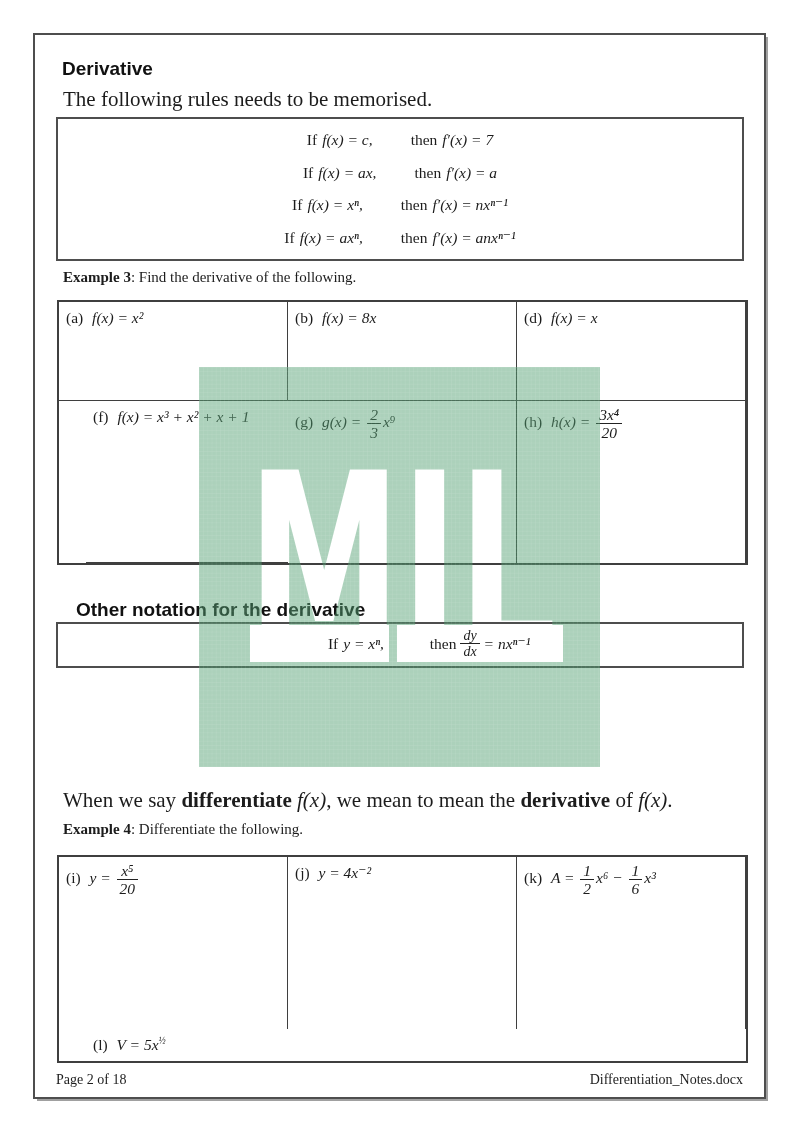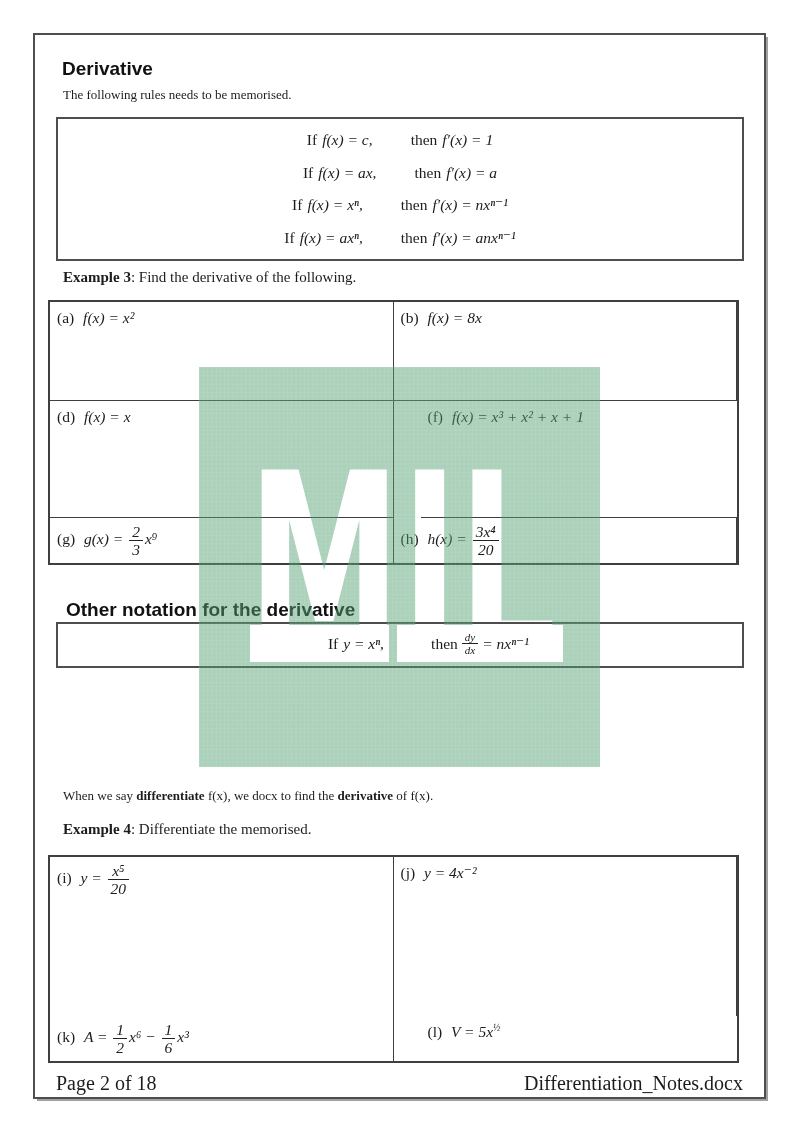--- a/index.html
+++ b/index.html
@@ -16,50 +16,50 @@
     box-shadow:3px 3px 0 -1px #a0a0a0;
     background:transparent;
   }
 
   
   .h-sans{
     font-family:"Liberation Sans","DejaVu Sans",sans-serif;
     font-weight:bold;font-size:19px;color:#111;letter-spacing:0;
   }
   .title{left:62px;top:58px;}
-  .h2{left:66px;top:599px;}
-
-  .bodytext{font-size:13px;}
+  .h2{left:76px;top:599px;}
+
+  .bodytext{font-size:21px;}
   .intro{left:63px;top:87px;}
 
   
   .box{border:2px solid #4e4e4e;background:transparent;}
   .box1{
     left:56px;top:117px;width:684px;height:130px;
     display:flex;flex-direction:column;justify-content:space-around;
     padding:5px 0;
   }
   .rule-line{display:flex;justify-content:center;align-items:baseline;font-size:15.5px;}
   .math{font-style:italic;}
   .up{font-style:normal;}
   .ml4{margin-left:5px;}
   .gapl{margin-left:38px;}
 
   
   .exline{font-size:15px;}
   .ex3{left:63px;top:269px;}
   .ex4{left:63px;top:821px;}
   .bold{font-weight:bold;}
-  .ital{margin-top:7px;}
+  .ital{font-style:italic;margin-top:7px;}
 
   
   .t{
-    position:absolute;left:48px;width:687px;
+    position:absolute;left:57px;width:687px;
     border:2px solid #3f3f3f;
-    display:grid;grid-template-columns:1fr 1fr;
+    display:grid;grid-template-columns:1fr 1fr 1fr;
     background:transparent;
   }
   .t1{top:300px;height:261px;grid-template-rows:99px 1fr;}
   .t2{top:855px;height:204px;grid-template-rows:1fr;}
   .cell{
     border-right:1.5px solid #3f3f3f;
     padding:5px 7px;font-size:15.5px;line-height:1.45;
   }
   .t .cell:nth-child(4n){border-right:none;margin-left:27px;}
   .t1 .cell:nth-child(-n+4){border-bottom:1.5px solid #3f3f3f;}
@@ -75,47 +75,47 @@
   sup.lsup{font-size:9.5px;vertical-align:super;font-style:italic;}
 
   
   .box2{left:56px;top:622px;width:684px;height:42px;}
   .eqpatch{
     position:absolute;top:1px;height:37px;background:#ffffff;z-index:20;
     display:flex;align-items:center;font-size:15.5px;
   }
   .eq1{left:192px;width:134px;justify-content:flex-end;padding-right:5px;}
   .eq2{left:339px;width:166px;justify-content:center;}
-  .eq2 .frac{font-size:11px;margin:0 4px;}
+  .eq2 .frac{font-size:14px;margin:0 4px;}
 
   
   .para{left:63px;top:788px;width:650px;}
 
   
-  .footer{font-size:20px;top:1072px;text-align:right;}
+  .footer{font-size:14px;top:1072px;text-align:right;}
   .f-left{left:56px;}
   .f-right{right:57px;}
 
   
   .watermark{position:absolute;left:199px;top:367px;z-index:10;pointer-events:none;}
 </style>
 </head>
 <body>
 
 <div class="abs frame"></div>
 
 <div class="abs h-sans title">Derivative</div>
 <div class="abs bodytext intro">The following rules needs to be memorised.</div>
 
 <div class="abs box box1">
   <div class="rule-line">
     <span class="up">If</span>
     <span class="math ml4">f(x) = c,</span>
     <span class="up gapl">then</span>
-    <span class="math ml4">f′(x) = 1</span>
+    <span class="math ml4">f′(x) = 7</span>
   </div>
   <div class="rule-line">
     <span class="up">If</span>
     <span class="math ml4">f(x) = ax,</span>
     <span class="up gapl">then</span>
     <span class="math ml4">f′(x) = a</span>
   </div>
   <div class="rule-line">
     <span class="up">If</span>
     <span class="math ml4">f(x) = xⁿ,</span>
@@ -172,25 +172,25 @@
     <span class="up">then</span>
     <span class="frac math">
         <span class="fn">dy</span>
         <span class="fd">dx</span>
       </span>
     <span class="math">= nxⁿ⁻¹</span>
   </div>
 </div>
 
 <div class="abs bodytext para">
-  <span>When we say </span><span class="bold">differentiate </span><span class="ital">f(x)</span><span>, we docx to find the </span><span class="bold">derivative</span><span> of </span><span class="ital">f(x)</span><span>.</span>
+  <span>When we say </span><span class="bold">differentiate </span><span class="ital">f(x)</span><span>, we mean to mean the </span><span class="bold">derivative</span><span> of </span><span class="ital">f(x)</span><span>.</span>
 </div>
 
 <div class="abs exline ex4">
-  <span class="bold">Example 4</span><span>: Differentiate the memorised.</span>
+  <span class="bold">Example 4</span><span>: Differentiate the following.</span>
 </div>
 
 <div class="t t2">
   <div class="cell">
     <span class="lab">(i)</span>
     <span class="math ml4">y = </span><span class="frac math"><span class="fn">x⁵</span><span class="fd">20</span></span><span class="math"></span>
   </div>
   <div class="cell">
     <span class="lab">(j)</span>
     <span class="math ml4">y = 4x⁻²</span>

